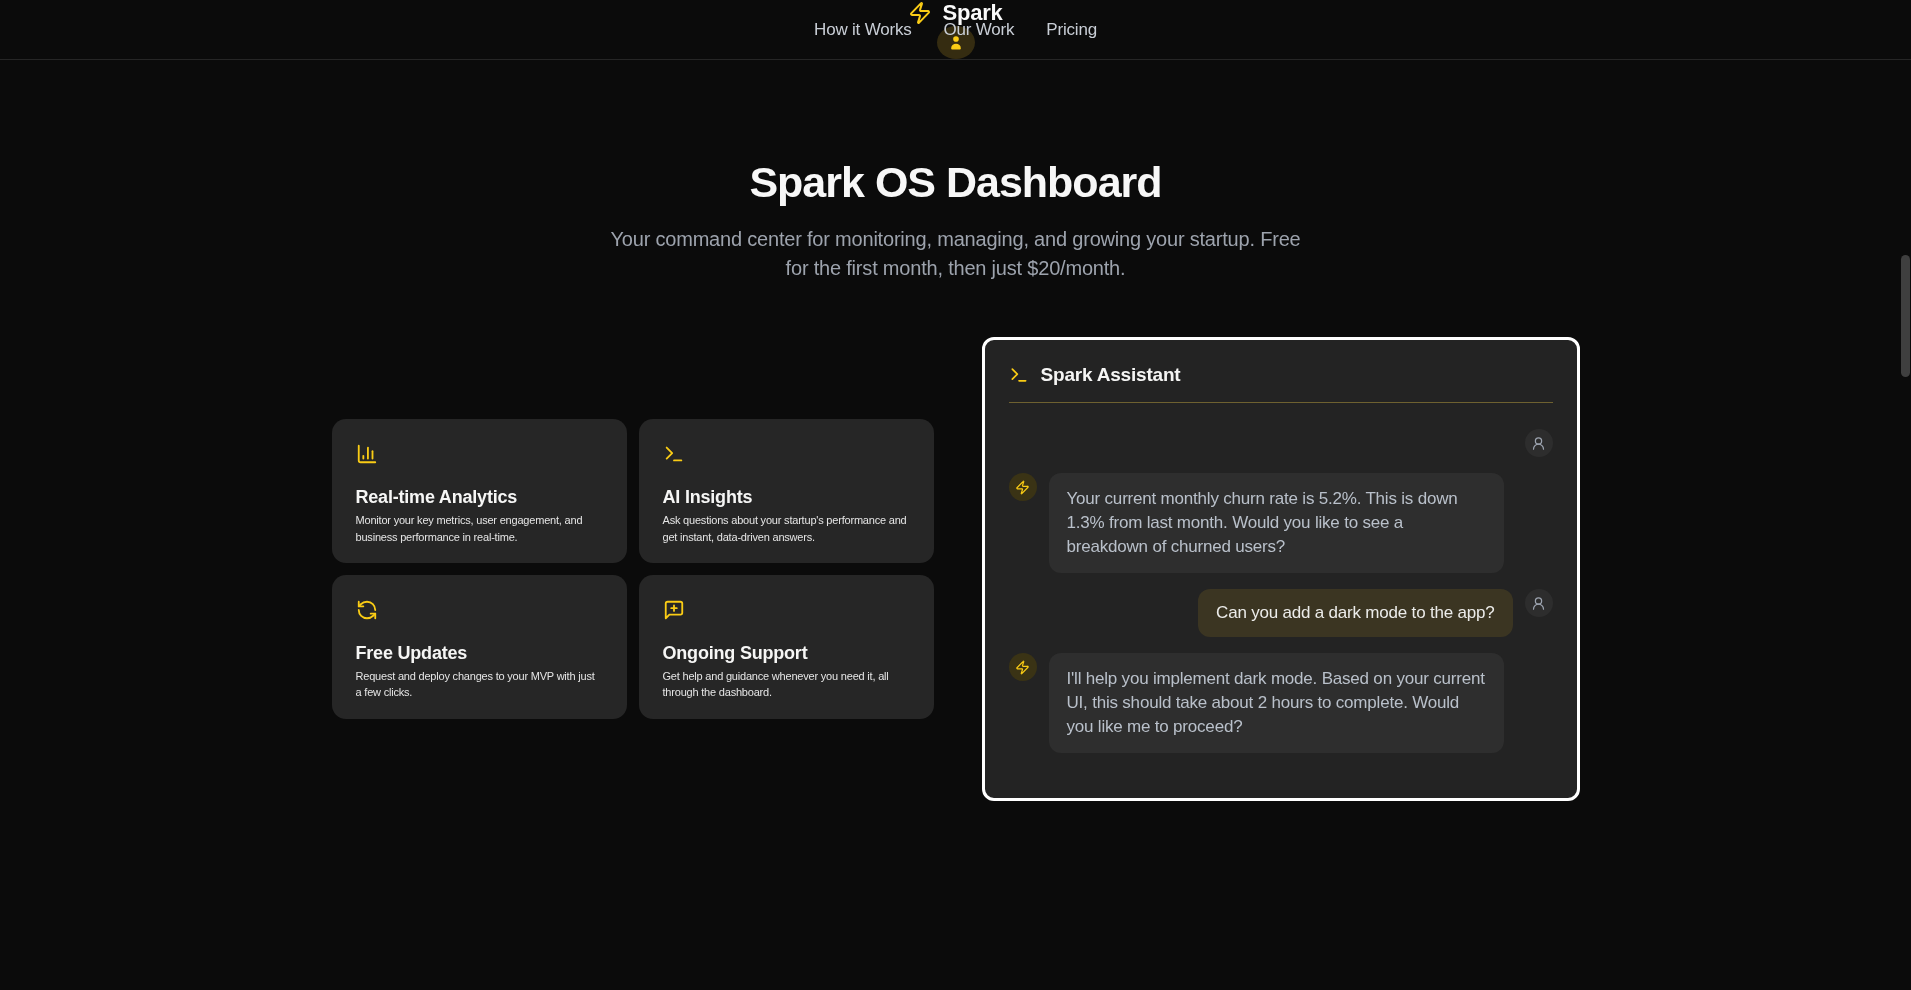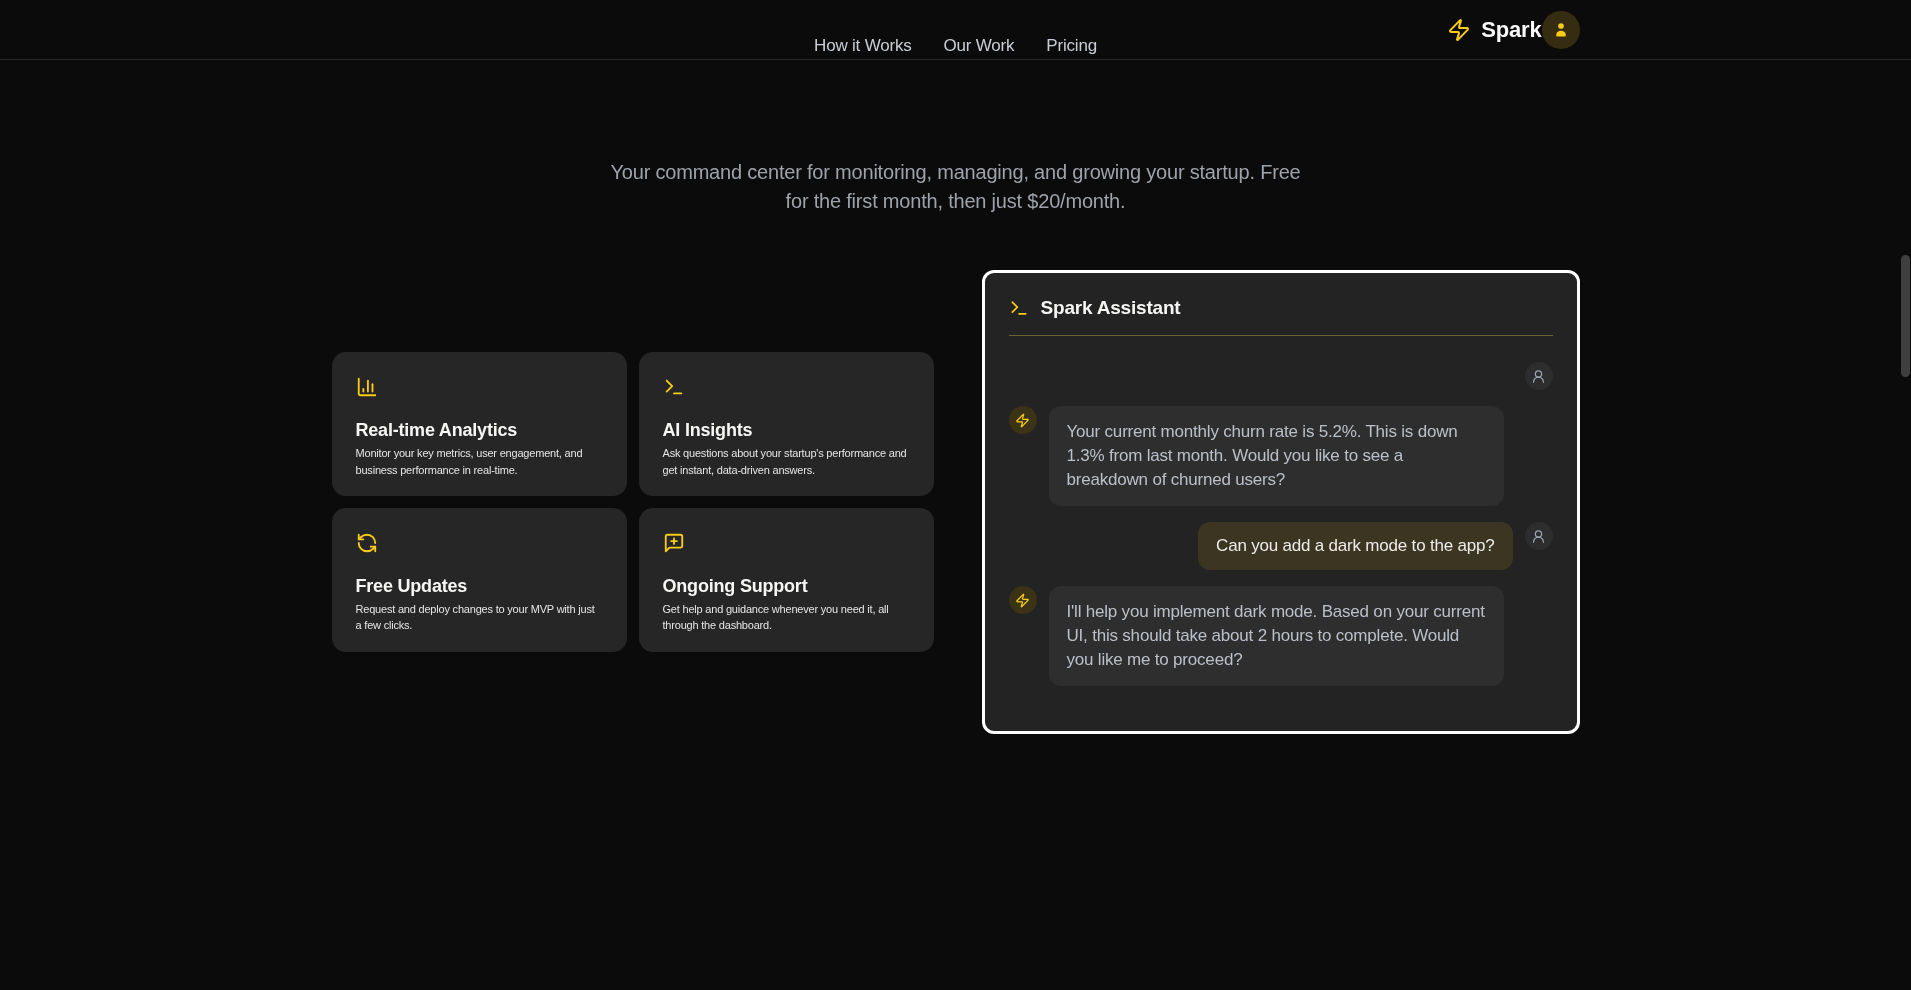--- a/index.html
+++ b/index.html
@@ -4,21 +4,21 @@
 <style>
   * { margin:0; padding:0; box-sizing:border-box; }
   html,body { background:#0b0b0b; }
   body {
     width:1911px; height:990px; overflow:hidden; position:relative;
     font-family:"Liberation Sans", sans-serif; letter-spacing:-0.2px;
     color:#e5e5e5;
   }
   
   .navbar { height:60px; border-bottom:1px solid #262626; display:flex; align-items:stretch; }
-  .nav-container { width:1280px; margin:16px auto; padding:0 16px; display:flex; align-items:center; justify-content:flex-end; position:relative; }
+  .nav-container { width:1280px; margin:0 auto; padding:0 16px; display:flex; align-items:center; justify-content:space-between; position:relative;flex-direction:column; }
   .brand { display:flex; align-items:center; gap:10px; cursor:pointer; }
   .brand svg { width:24px; height:24px; color:#facc15; }
   .brand-name { color:#fafafa; font-weight:bold; font-size:22px; }
   .nav-links { position:absolute; left:50%; top:0; height:60px; transform:translateX(-50%); display:flex; align-items:center; gap:32px; }
   .nav-links a { color:#c9ced6; font-size:17px; text-decoration:none; cursor:pointer; white-space:nowrap; }
   .avatar-btn { width:38px; height:38px; border-radius:50%; border:none; background:#352c11; display:flex; align-items:center; justify-content:center; cursor:pointer; }
   .avatar-btn svg { width:20px; height:20px; fill:#facc15; }
 
   
   .hero { text-align:center; margin-top:98px; }
@@ -76,20 +76,21 @@
       <svg viewBox="0 0 24 24">
         <circle cx="12" cy="7.2" r="3.4"></circle>
         <path d="M6.2 18.2c0-3.2 2.6-5.2 5.8-5.2s5.8 2 5.8 5.2v.3a1.3 1.3 0 0 1-1.3 1.3H7.5a1.3 1.3 0 0 1-1.3-1.3z"></path>
       </svg>
     </button>
   </div>
 </header>
 
 <main>
   <section class="hero">
+    <h1>Spark OS Dashboard</h1>
     <p>Your command center for monitoring, managing, and growing your startup. Free for the first month, then just $20/month.</p>
   </section>
 
   <div class="content">
     <div class="features-grid">
 
       <div class="card">
         <span class="card-icon">
           <svg class="stroke" viewBox="0 0 24 24">
             <path d="M3 3v16a2 2 0 0 0 2 2h16"></path>

